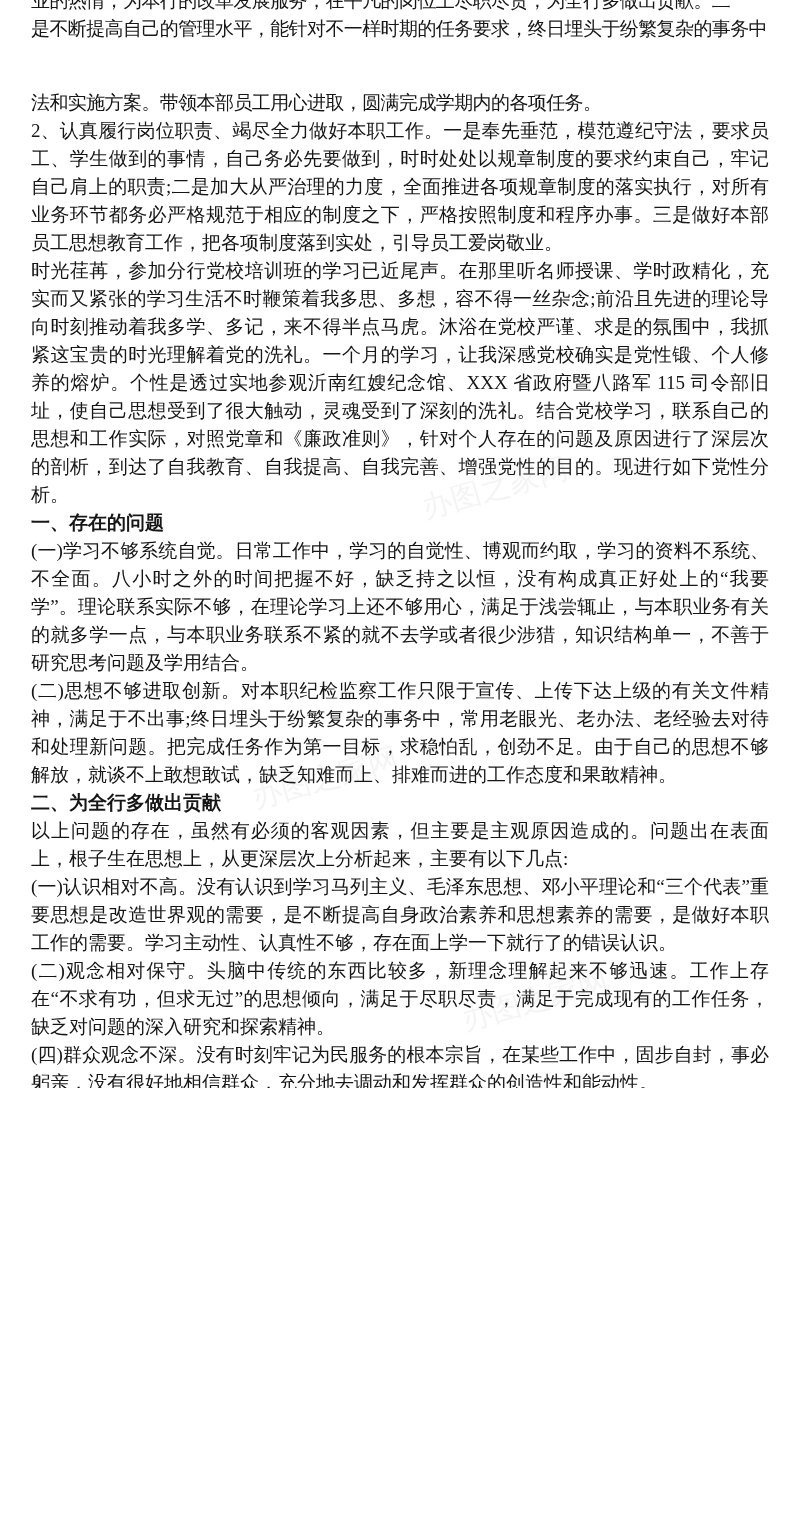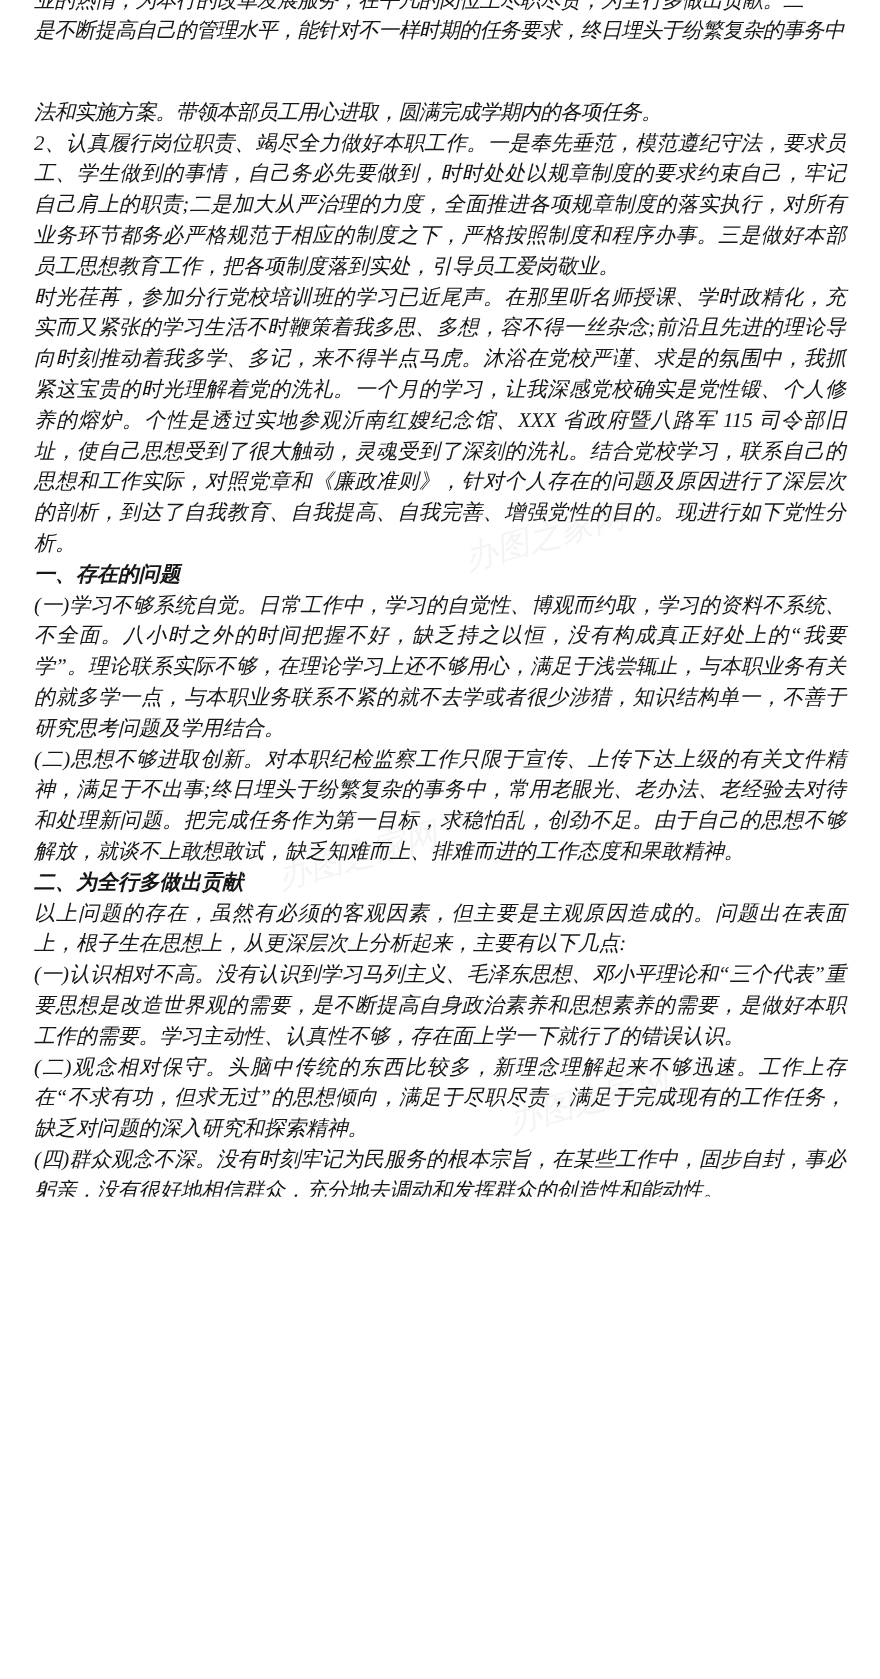--- a/index.html
+++ b/index.html
@@ -8,21 +8,20 @@
     background: #ffffff;
     font-family: "Liberation Serif", "DejaVu Serif", serif;
     color: #141414;
     overflow: hidden;
   }
   .page {
     position: relative;
     width: 800px; height: 1088px;
     padding: 0 31px;
     overflow: hidden;
-    font-style: italic;
   }
   .doc { margin-top: -13px; }
   .para {
     font-size: 19px;
     line-height: 28px;
     text-align: justify;
     text-justify: inter-ideograph;
     color: #161616;
   }
   .oneline { white-space: nowrap; letter-spacing: -0.6px; overflow: hidden; }

